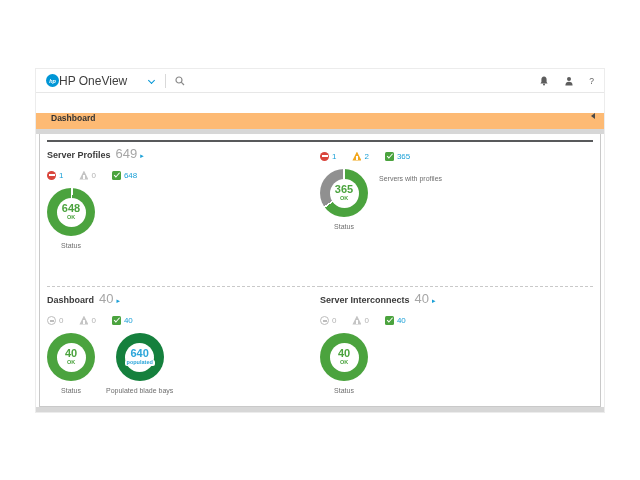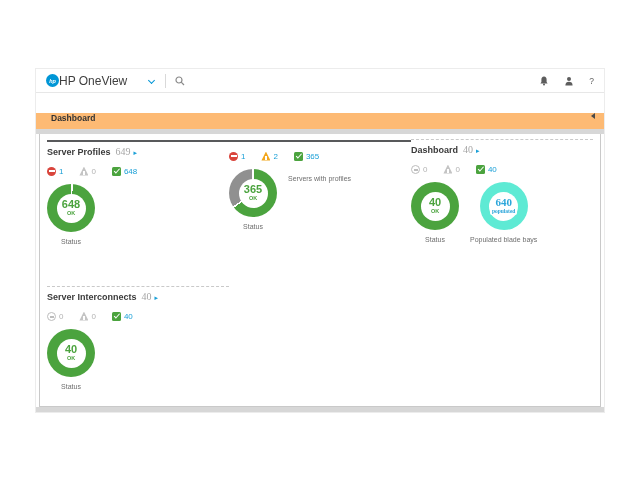--- a/index.html
+++ b/index.html
@@ -53,28 +53,28 @@
     margin-left:auto;width:0;height:0;cursor:pointer;
     border-top:3px solid transparent;border-bottom:3px solid transparent;
     border-right:4px solid #4a4a4a;
   }
   
   .band{height:5px;flex:0 0 5px;background:#d7d7d7;}
   .content{flex:1;background:#fff;padding:0 3px;display:flex;flex-direction:column;}
   .panel{
     flex:1;border:1px solid #c9c9c9;border-top:none;background:#fff;
     padding:5px 7px 0 7px;box-sizing:border-box;
-    display:grid;grid-template-columns:1fr 1fr 1fr;grid-template-rows:147px 1fr;
+    display:grid;grid-template-columns:1fr 1fr;grid-template-rows:147px 1fr;
   }
   .card{min-width:0;}
   .rule{border-top:2px solid #58595b;margin-top:1px;}
   .rule.light{border-top:1px dashed #c9c9c9;margin-top:0;}
   .title-row{margin-top:4px;display:flex;align-items:baseline;cursor:pointer;}
   .card-title{font-size:9px;font-weight:bold;color:#3b3b3b;}
-  .card-total{font-size:10px;color:#a6a6a6;margin-left:5px;font-family:Liberation Serif, serif;}
+  .card-total{font-size:13px;color:#a6a6a6;margin-left:5px;}
   .title-arrow{font-size:7px;color:#1ba0d7;margin-left:3px;}
   .status-row{margin-top:9px;display:flex;align-items:center;gap:16px;height:10px;}
   .status-item{display:flex;align-items:center;gap:3px;cursor:pointer;}
   .scount{font-size:8px;}
   .scount.on{color:#1ba0d7;}
   .scount.off{color:#b3b3b3;}
   
   .sicon{width:9px;height:9px;display:inline-block;position:relative;box-sizing:border-box;}
   .sicon.critical{background:#d9453c;border-radius:50%;}
   .sicon.critical::after{
@@ -242,21 +242,21 @@
             <div class="gauge">
               <div class="donut" style="background: rgb(75, 163, 62);">
                 <div class="donut-hole">
                   <span class="donut-value" style="color: rgb(75, 163, 62);">40</span>
                   <span class="donut-sub" style="color: rgb(75, 163, 62);">OK</span>
                 </div>
               </div>
               <div class="gauge-label">Status</div>
             </div>
             <div class="gauge">
-              <div class="donut" style="background: #5eead4; font-family: Liberation Serif, serif;">
+              <div class="donut" style="background: #15803d;">
                 <div class="donut-hole">
                   <span class="donut-value" style="color: rgb(44, 166, 218);">640</span>
                   <span class="donut-sub" style="color: rgb(44, 166, 218);">populated</span>
                 </div>
               </div>
               <div class="gauge-label">Populated blade bays</div>
             </div>
           </div>
       </div>
 

